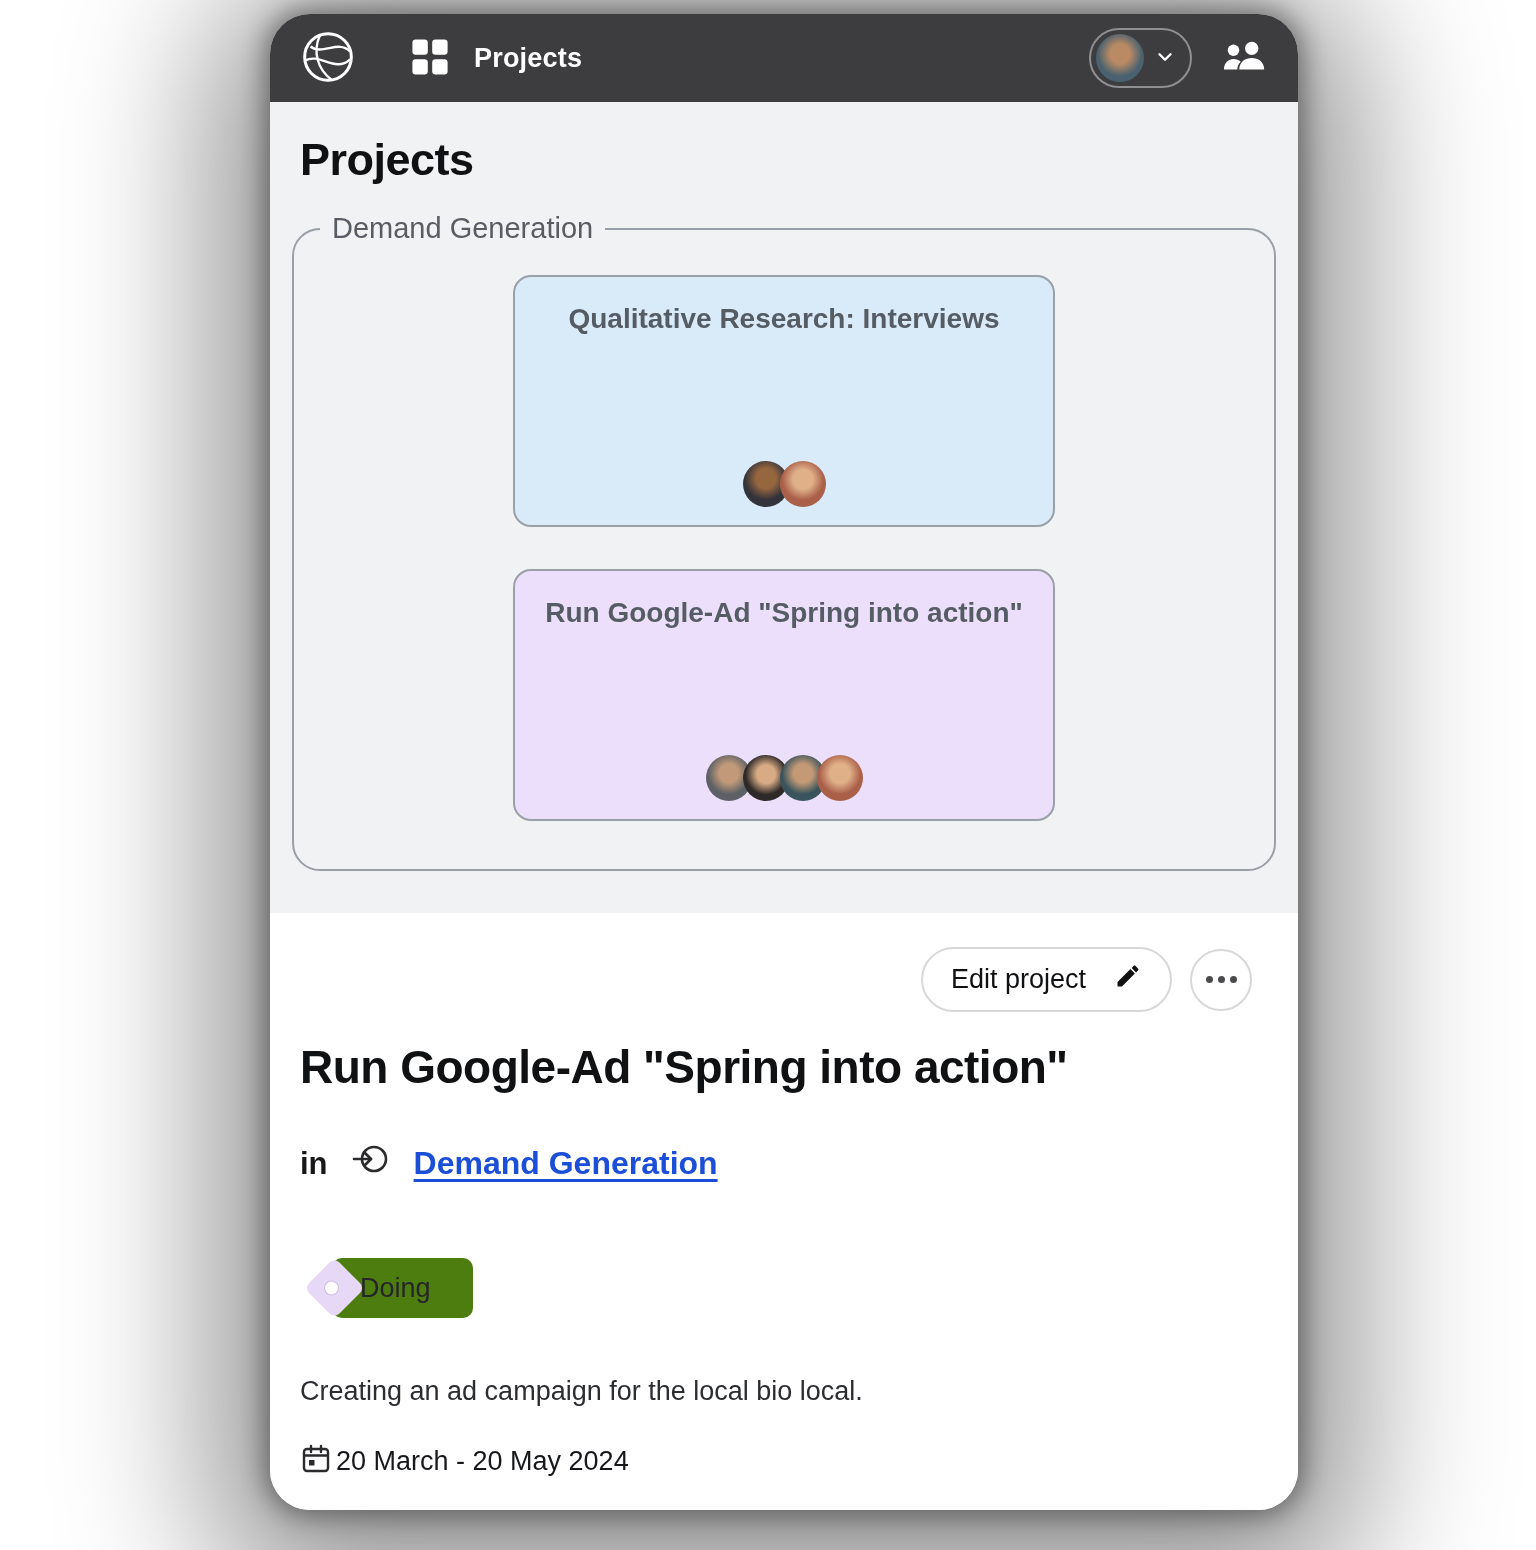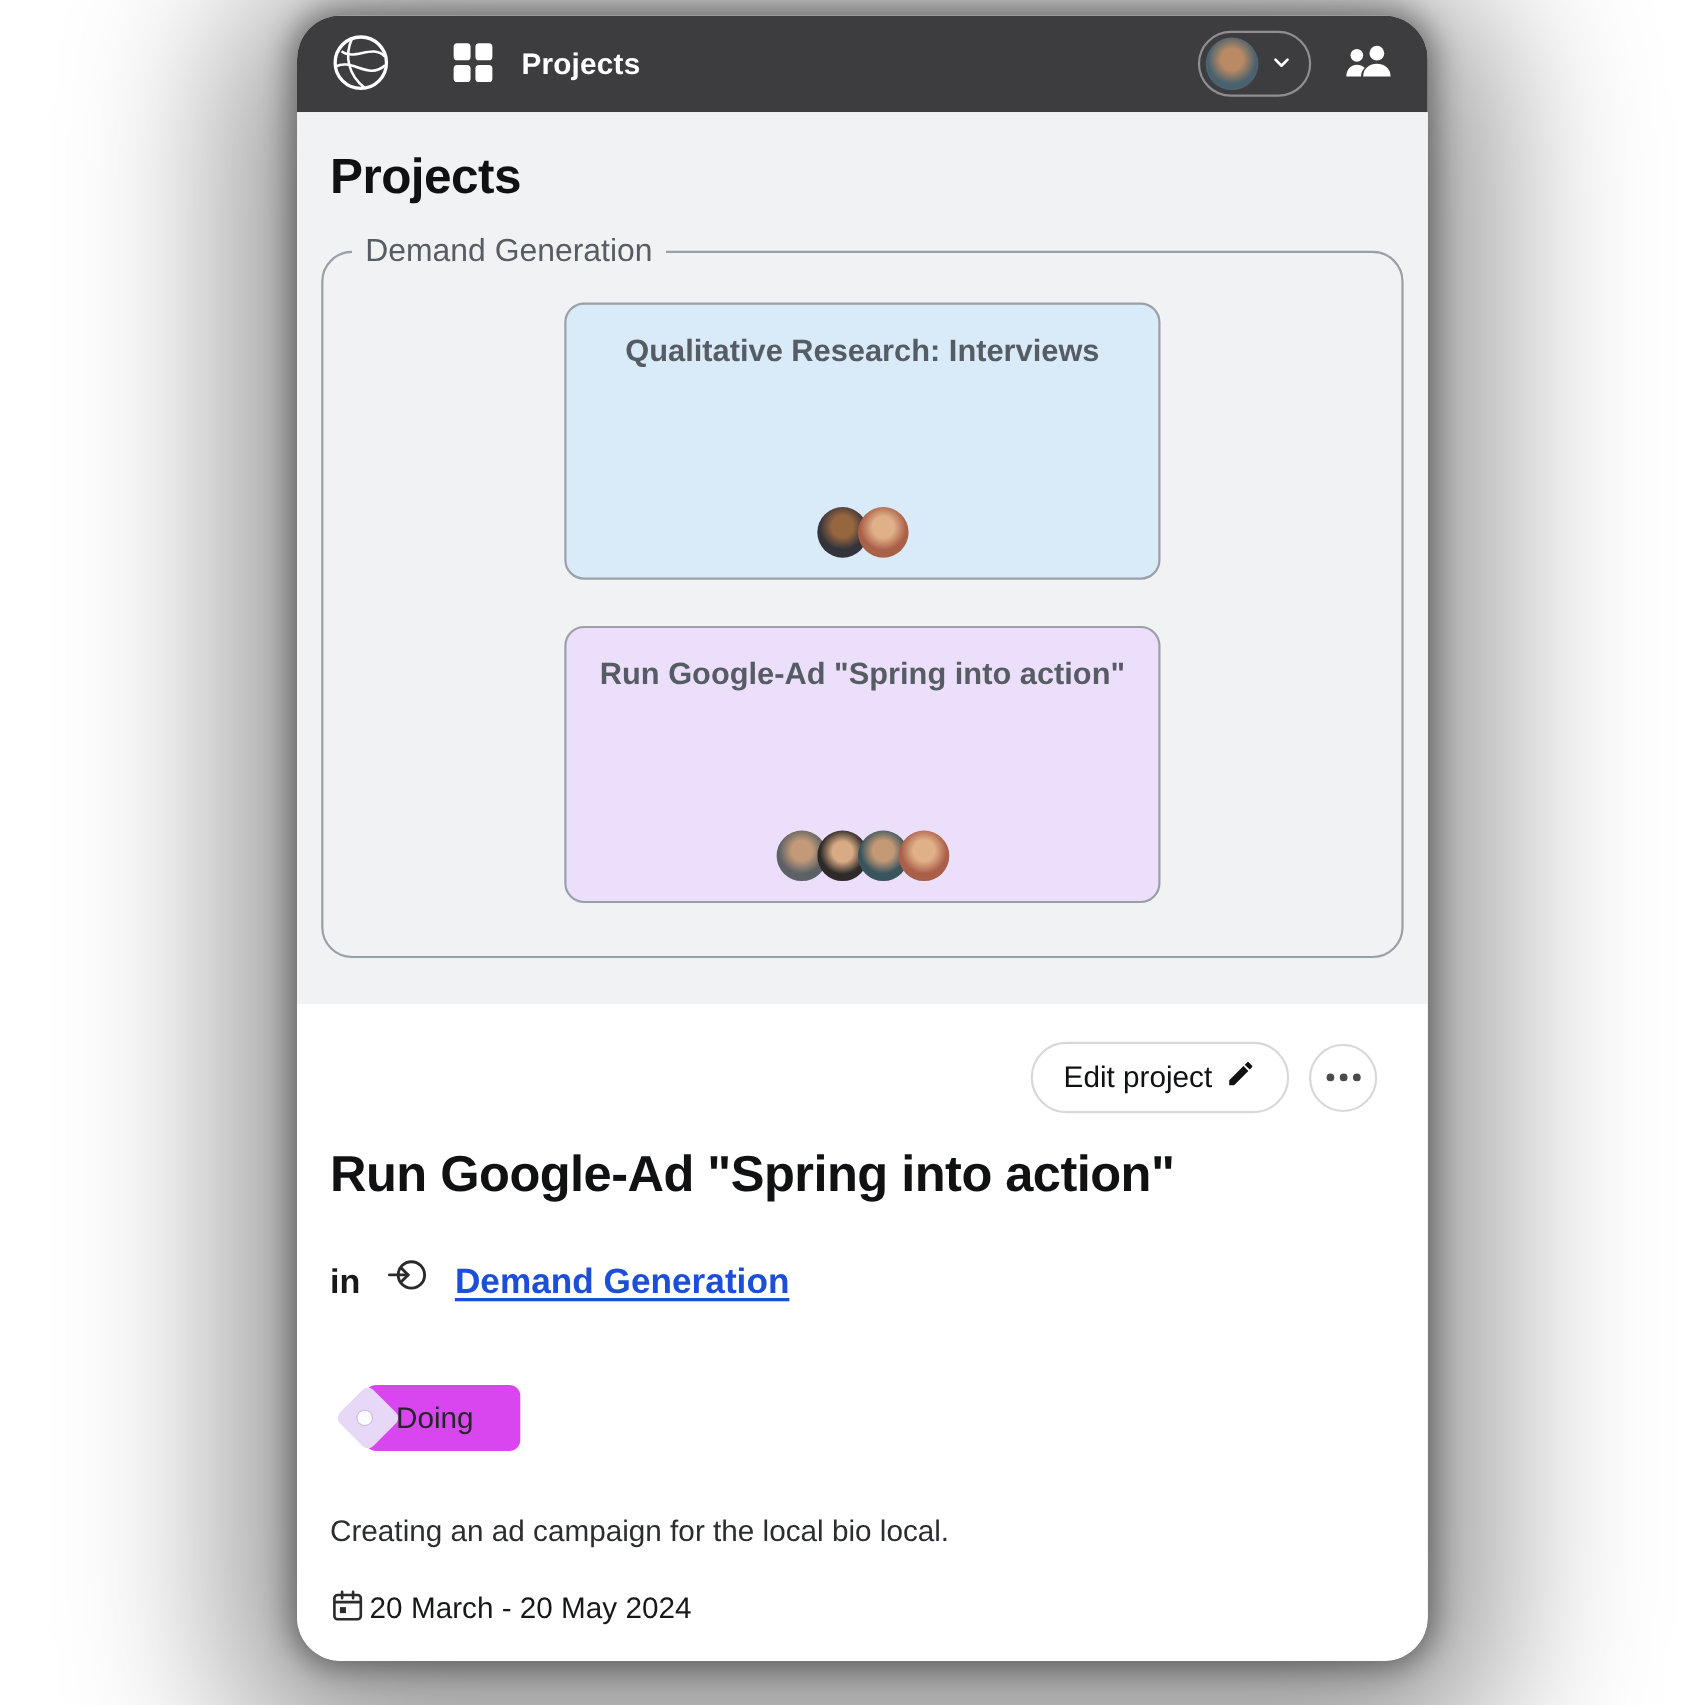--- a/index.html
+++ b/index.html
@@ -70,21 +70,21 @@
   .av-b { background:radial-gradient(circle at 50% 40%, #e0b189 0 27%, #aa5f49 58%); }
   .av-c { background:radial-gradient(circle at 50% 40%, #c29a79 0 26%, #5d6166 58%); }
   .av-d { background:radial-gradient(circle at 50% 42%, #d8ab85 0 26%, #2e2a29 58%); }
   .av-e { background:radial-gradient(circle at 50% 40%, #c49a76 0 26%, #3a545d 58%); }
 
   
   .detail { flex:1; background:#ffffff; padding:34px 30px 40px; }
 
   .detail-actions { display:flex; justify-content:flex-end; align-items:center; gap:18px; padding-right:16px; }
   .edit-btn {
-    display:flex; align-items:center; gap:12px;
+    display:flex; align-items:center; gap:28px;
     background:#fff; border:2px solid #d8d8da; border-radius:999px;
     padding:13px 28px; font-size:27px; font-weight:500; color:#101113;
     font-family:inherit; cursor:pointer;
   }
   .more-btn {
     width:62px; height:62px; border-radius:50%;
     border:2px solid #d8d8da; background:#fff;
     display:flex; align-items:center; justify-content:center; gap:5px; cursor:pointer;
   }
   .more-btn .dot { width:7px; height:7px; border-radius:50%; background:#4b4b4e; }
@@ -96,21 +96,21 @@
   .parent-link {
     font-size:32px; font-weight:700; color:#1b4fd8;
     text-decoration:underline; text-underline-offset:5px; text-decoration-thickness:2.5px;
     cursor:pointer;
   }
 
   .badge-row { margin-top:76px; }
   .status-badge {
     position:relative; display:inline-flex; align-items:center;
     height:60px; margin-left:32px; padding:0 42px 0 28px;
-    background:#d946ef; border-radius:10px; cursor:pointer;
+    background:#4d7c0f; border-radius:10px; cursor:pointer;
   }
   .badge-tip {
     position:absolute; left:-19px; top:50%;
     width:43px; height:43px; background:#e7d8f7; border-radius:7px;
     transform:translateY(-50%) rotate(45deg); z-index:0;
   }
   .badge-hole {
     position:absolute; left:-7px; top:50%; transform:translateY(-50%);
     width:13px; height:13px; background:#fdfdfd; border-radius:50%;
     box-shadow:0 0 0 1px #cdbede; z-index:2;

